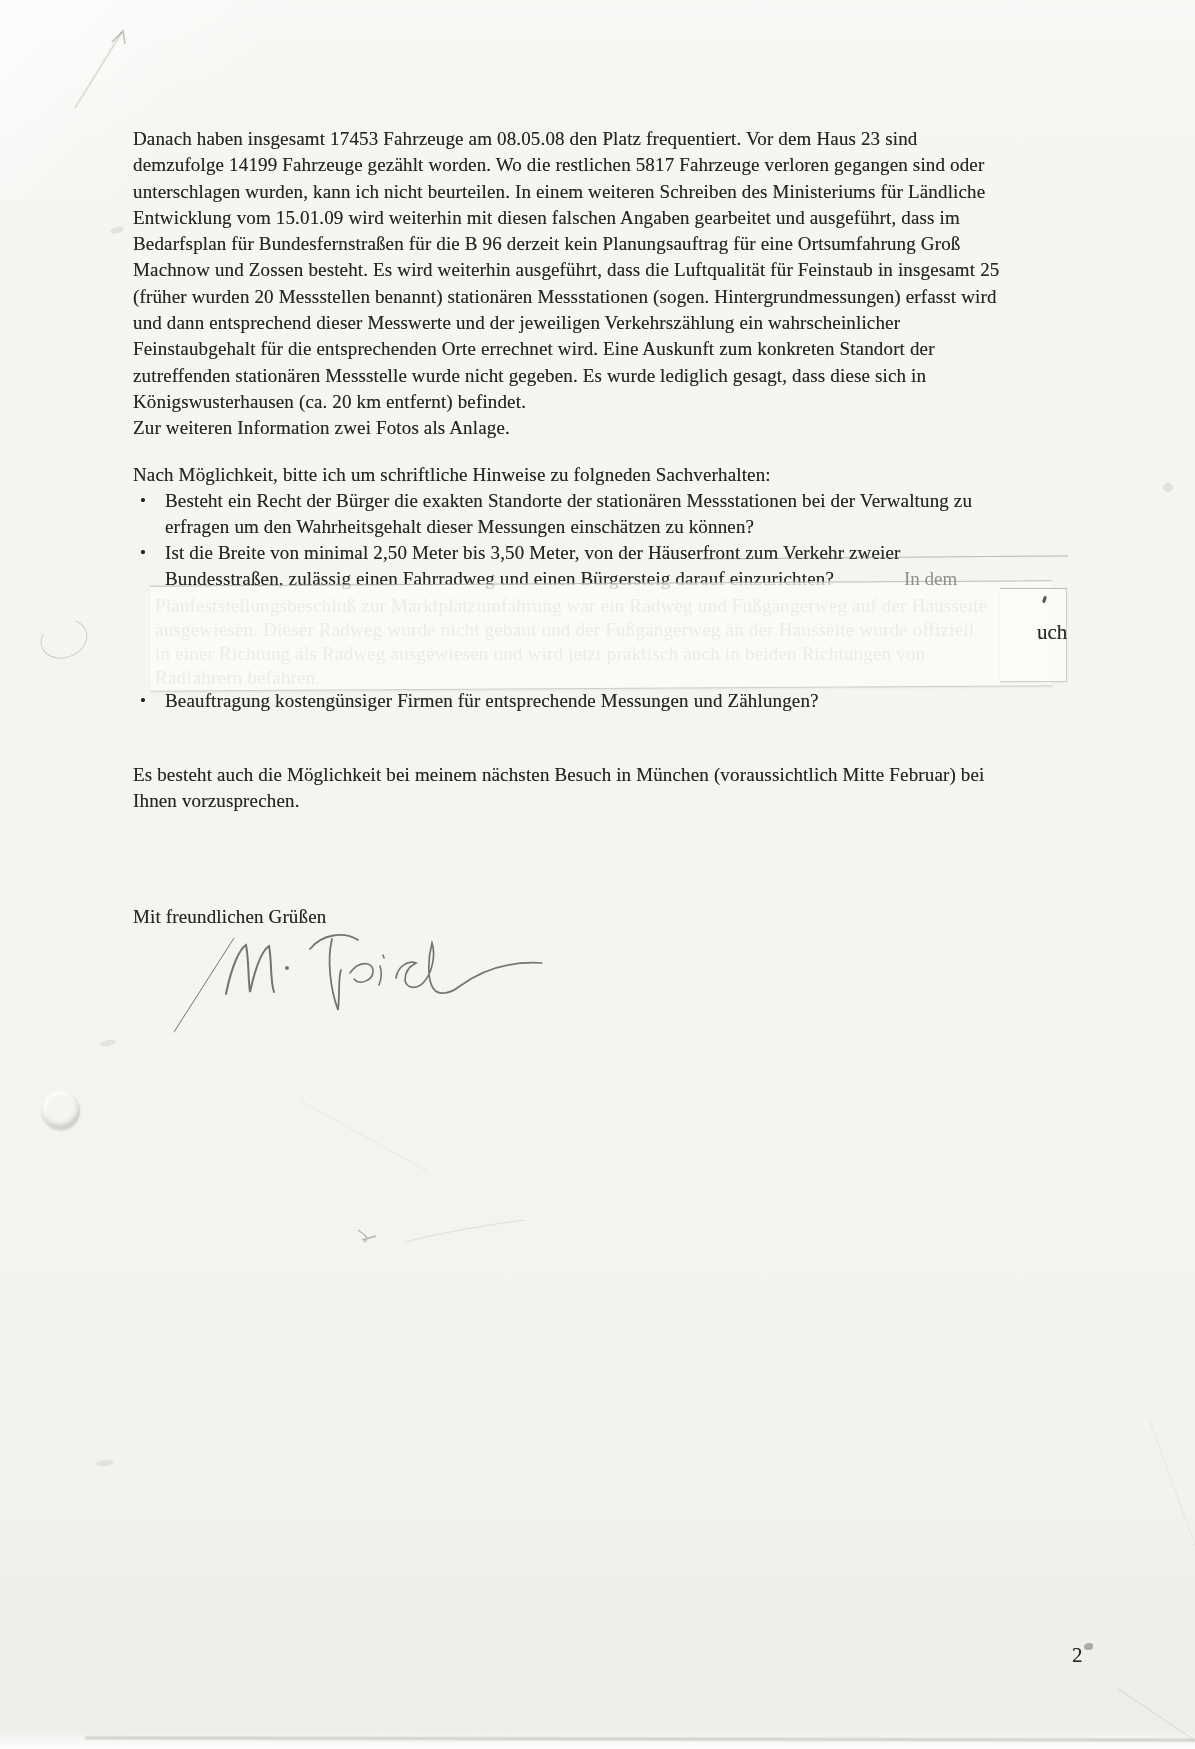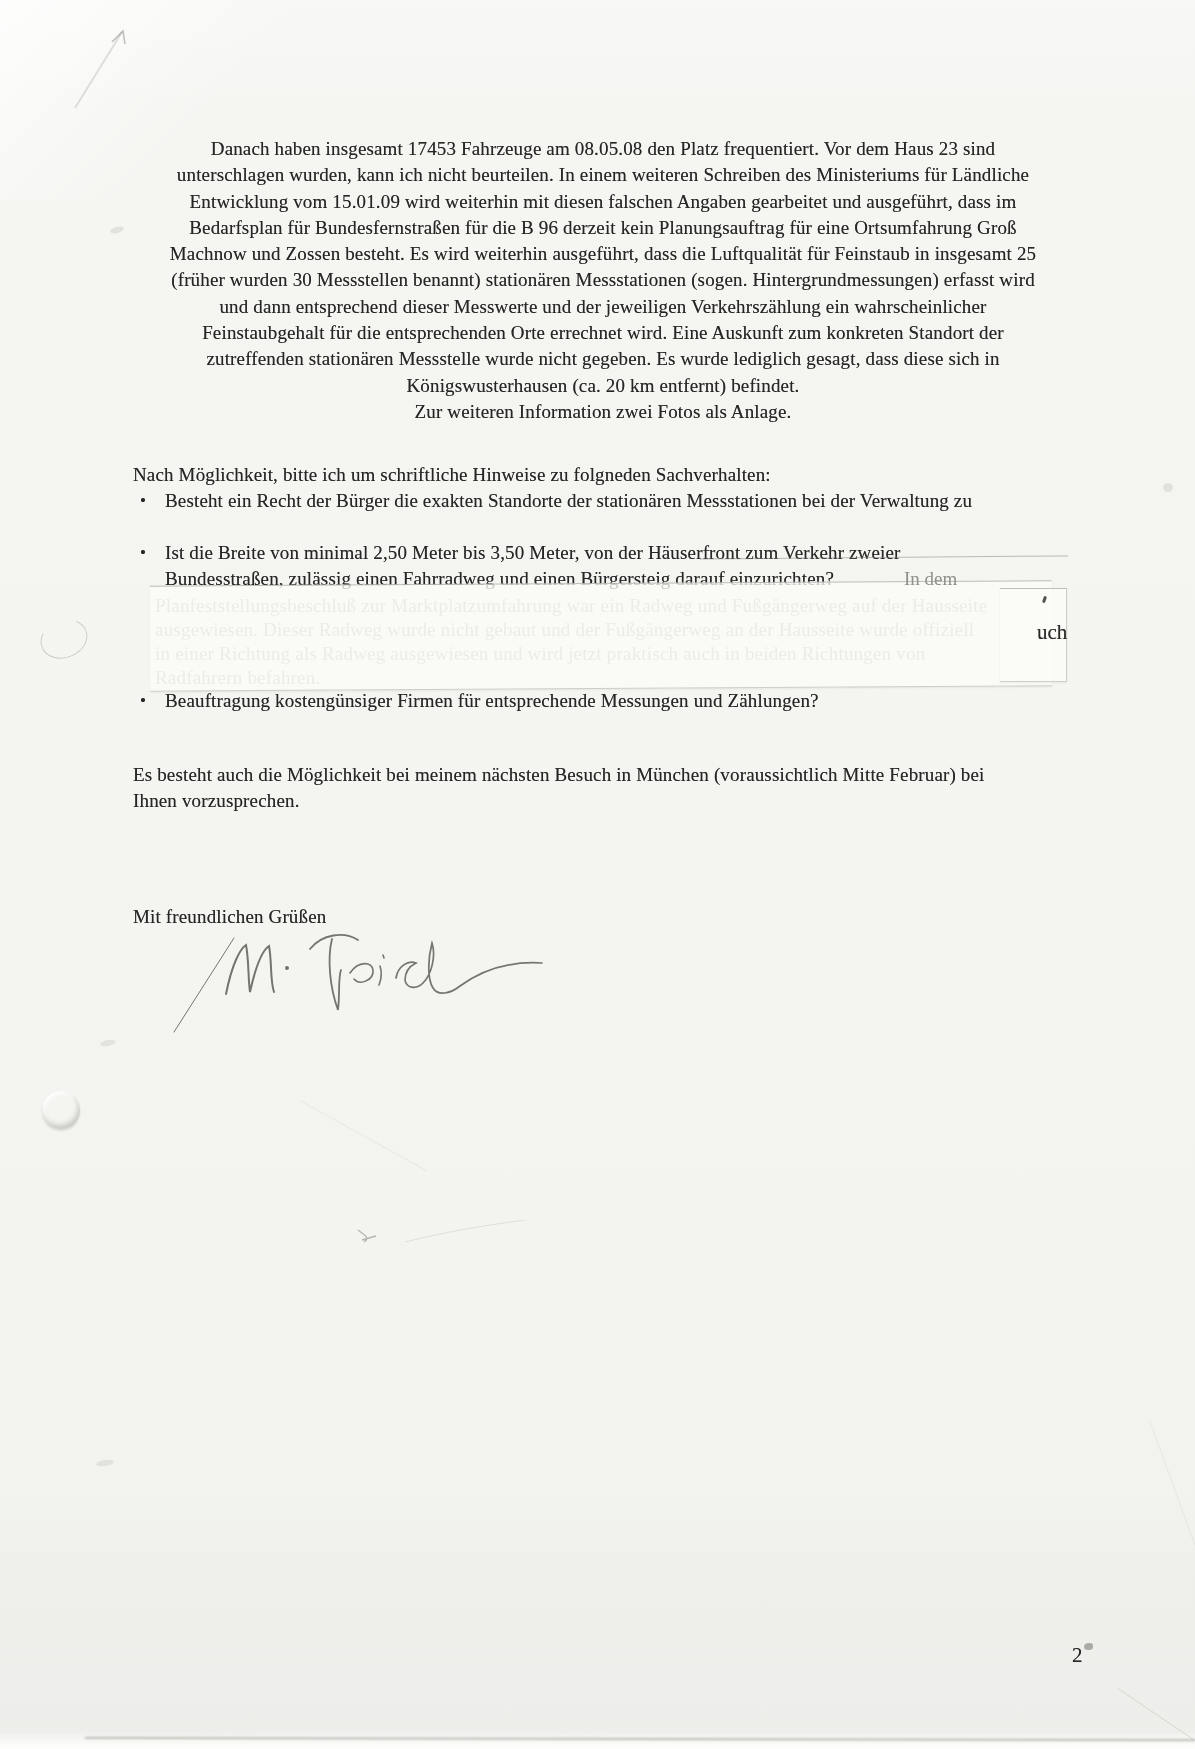--- a/index.html
+++ b/index.html
@@ -27,40 +27,42 @@
   .crease{position:absolute;height:1px;background:#a8a8a0;transform-origin:left top;}
   .smudge{position:absolute;background:#cfcfc8;border-radius:50%;}
   .visually-hidden{position:absolute;width:1px;height:1px;overflow:hidden;opacity:0;}
 </style>
 </head>
 <body>
 
 <div class="shade-tl"></div>
 <div class="shade-bottom"></div>
 
-<div class="txt block" style="top:136px;text-align:center;">
+<div class="txt block" style="top:126px;">
   <div>Danach haben insgesamt 17453 Fahrzeuge am 08.05.08 den Platz frequentiert. Vor dem Haus 23 sind</div>
+  <div>demzufolge 14199 Fahrzeuge gezählt worden. Wo die restlichen 5817 Fahrzeuge verloren gegangen sind oder</div>
   <div>unterschlagen wurden, kann ich nicht beurteilen. In einem weiteren Schreiben des Ministeriums für Ländliche</div>
   <div>Entwicklung vom 15.01.09 wird weiterhin mit diesen falschen Angaben gearbeitet und ausgeführt, dass im</div>
   <div>Bedarfsplan für Bundesfernstraßen für die B 96 derzeit kein Planungsauftrag für eine Ortsumfahrung Groß</div>
   <div>Machnow und Zossen besteht. Es wird weiterhin ausgeführt, dass die Luftqualität für Feinstaub  in insgesamt 25</div>
-  <div>(früher wurden 30 Messstellen benannt) stationären Messstationen (sogen. Hintergrundmessungen) erfasst wird</div>
+  <div>(früher wurden 20 Messstellen benannt) stationären Messstationen (sogen. Hintergrundmessungen) erfasst wird</div>
   <div>und dann entsprechend dieser Messwerte und der jeweiligen Verkehrszählung ein wahrscheinlicher</div>
   <div>Feinstaubgehalt für die entsprechenden Orte errechnet wird. Eine Auskunft zum konkreten Standort der</div>
   <div>zutreffenden stationären Messstelle wurde nicht gegeben. Es wurde lediglich gesagt, dass diese sich in</div>
   <div>Königswusterhausen (ca. 20 km entfernt) befindet.</div>
   <div>Zur weiteren Information zwei Fotos als Anlage.</div>
 </div>
 
 <div class="txt block" style="top:462px;">Nach Möglichkeit, bitte ich um schriftliche Hinweise zu folgneden Sachverhalten:</div>
 
 <div class="bullet-row" style="top:488px;">
   <span class="bullet-dot">•</span>
   <div class="bullet-text">
     <div>Besteht ein Recht der Bürger die exakten Standorte der stationären Messstationen bei der Verwaltung zu</div>
+    <div>erfragen um den Wahrheitsgehalt dieser Messungen einschätzen zu können?</div>
   </div>
 </div>
 
 <div class="bullet-row" style="top:540px;">
   <span class="bullet-dot">•</span>
   <div class="bullet-text">
     <div>Ist die Breite von minimal 2,50 Meter bis 3,50 Meter, von der Häuserfront zum Verkehr zweier</div>
     <div>Bundesstraßen, zulässig einen Fahrradweg und einen Bürgersteig darauf einzurichten?</div>
   </div>
 </div>

